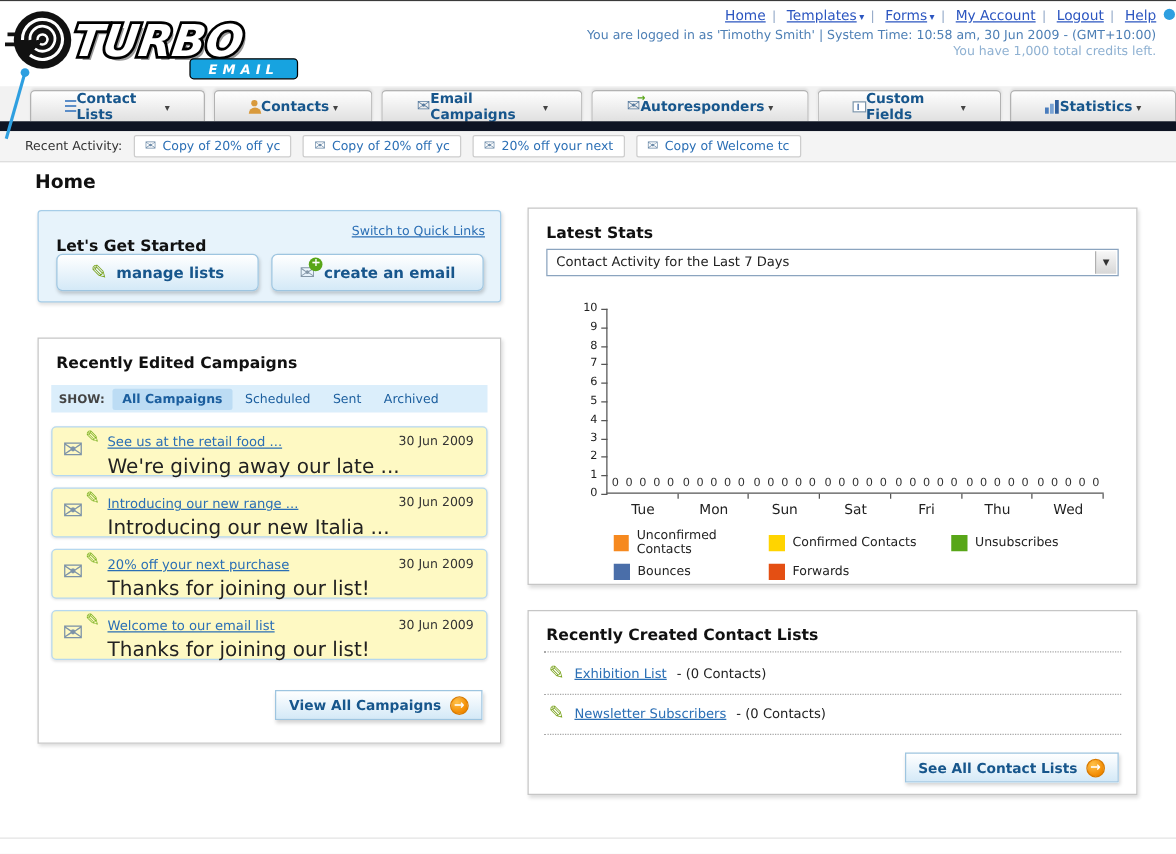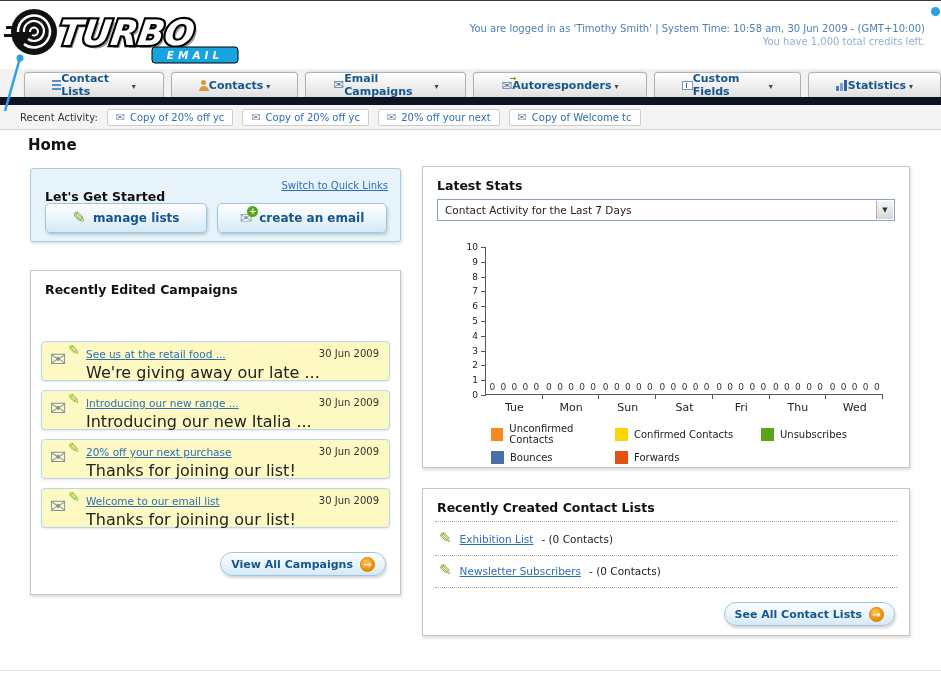--- a/index.html
+++ b/index.html
@@ -103,21 +103,21 @@
   .camp-row { position:absolute; left:10px; right:10px; height:40px; border:1px solid #b5d8ef;
               border-radius:4px; background:#fef9c3; box-shadow:0 1px 2px rgba(0,0,0,.10); }
   .env-pencil { position:absolute; left:8px; top:7px; width:28px; height:24px; line-height:1; }
   .env-pencil::before { content:"✉"; font-size:20px; color:#7d93a8; }
   .env-pencil::after { content:"✎"; position:absolute; right:-2px; top:-6px; font-size:14px;
                        color:#7fb325; }
   .camp-title { position:absolute; left:44px; top:6px; font-size:10.5px; color:#2b6fb5;
                 text-decoration:underline; cursor:pointer; }
   .camp-sub { position:absolute; left:44px; top:21px; font-size:16px; color:#222; }
   .camp-date { position:absolute; right:10px; top:6px; font-size:10px; color:#333; }
-  .btn-sm { height:24px; padding:0 10px; font-size:11px; border-radius:12px; }
+  .btn-sm { height:24px; padding:0 10px; font-size:11px; border-radius:0; }
   .view-all-btn { position:absolute; right:14px; top:281px; }
   .arrow-circle { width:15px; height:15px; border-radius:50%; border:1px solid #d97b00;
                   background:radial-gradient(circle at 35% 30%, #ffc24a, #f28a00 70%);
                   color:#fff; display:inline-flex; align-items:center; justify-content:center;
                   font-size:10px; font-weight:bold; }
   .arrow-circle::before { content:"→"; }
 
   
   .stats-panel { left:422px; top:36px; width:488px; height:302px; }
   .select { position:absolute; left:14px; right:14px; top:32px; height:22px;
@@ -176,20 +176,28 @@
         </g>
         <rect x="148" y="43" width="86" height="16" rx="3" fill="#17a3e0" stroke="#000"></rect>
         <text x="191" y="55" text-anchor="middle" font-size="10.5" font-weight="bold" font-style="italic" fill="#fff" letter-spacing="4">EMAIL</text>
       </svg>
     </div>
     <svg class="antenna" width="30" height="64">
       <line x1="20" y1="7" x2="5" y2="60" stroke="#2e9fe0" stroke-width="2.5"></line>
       <circle cx="20" cy="7" r="3.5" fill="#2e9fe0"></circle>
     </svg>
 
+    <div class="toplinks">
+      <a>Home</a><span class="sep"></span>
+      <a>Templates</a><span class="caret"></span><span class="sep"></span>
+      <a>Forms</a><span class="caret"></span><span class="sep"></span>
+      <a>My Account</a><span class="sep"></span>
+      <a>Logout</a><span class="sep"></span>
+      <a>Help</a>
+    </div>
     <div class="help-dot"></div>
     <div class="session-line">You are logged in as 'Timothy Smith' | System Time: 10:58 am, 30 Jun 2009 - (GMT+10:00)</div>
     <div class="credits-line">You have 1,000 total credits left.</div>
   </div>
 
   <div class="nav-row">
     <div class="tab">
       <span class="icon-list"></span>
       <span>Contact Lists</span>
       <span class="caret"></span>
@@ -253,20 +261,27 @@
         <span>manage lists</span>
       </button>
       <button class="btn gs-btn2">
         <span class="env-plus"></span>
         <span>create an email</span>
       </button>
     </div>
 
     <div class="panel campaigns-panel">
       <div class="panel-title">Recently Edited Campaigns</div>
+      <div class="filter-strip">
+        <span class="show-label">SHOW:</span>
+        <a class="chip selected">All Campaigns</a>
+        <a class="chip">Scheduled</a>
+        <a class="chip">Sent</a>
+        <a class="chip">Archived</a>
+      </div>
 
       <div class="camp-row" style="top:70px">
         <span class="env-pencil"></span>
         <a class="camp-title">See us at the retail food ...</a>
         <div class="camp-sub">We're giving away our late ...</div>
         <div class="camp-date">30 Jun 2009</div>
       </div>
       <div class="camp-row" style="top:119px">
         <span class="env-pencil"></span>
         <a class="camp-title">Introducing our new range ...</a>

